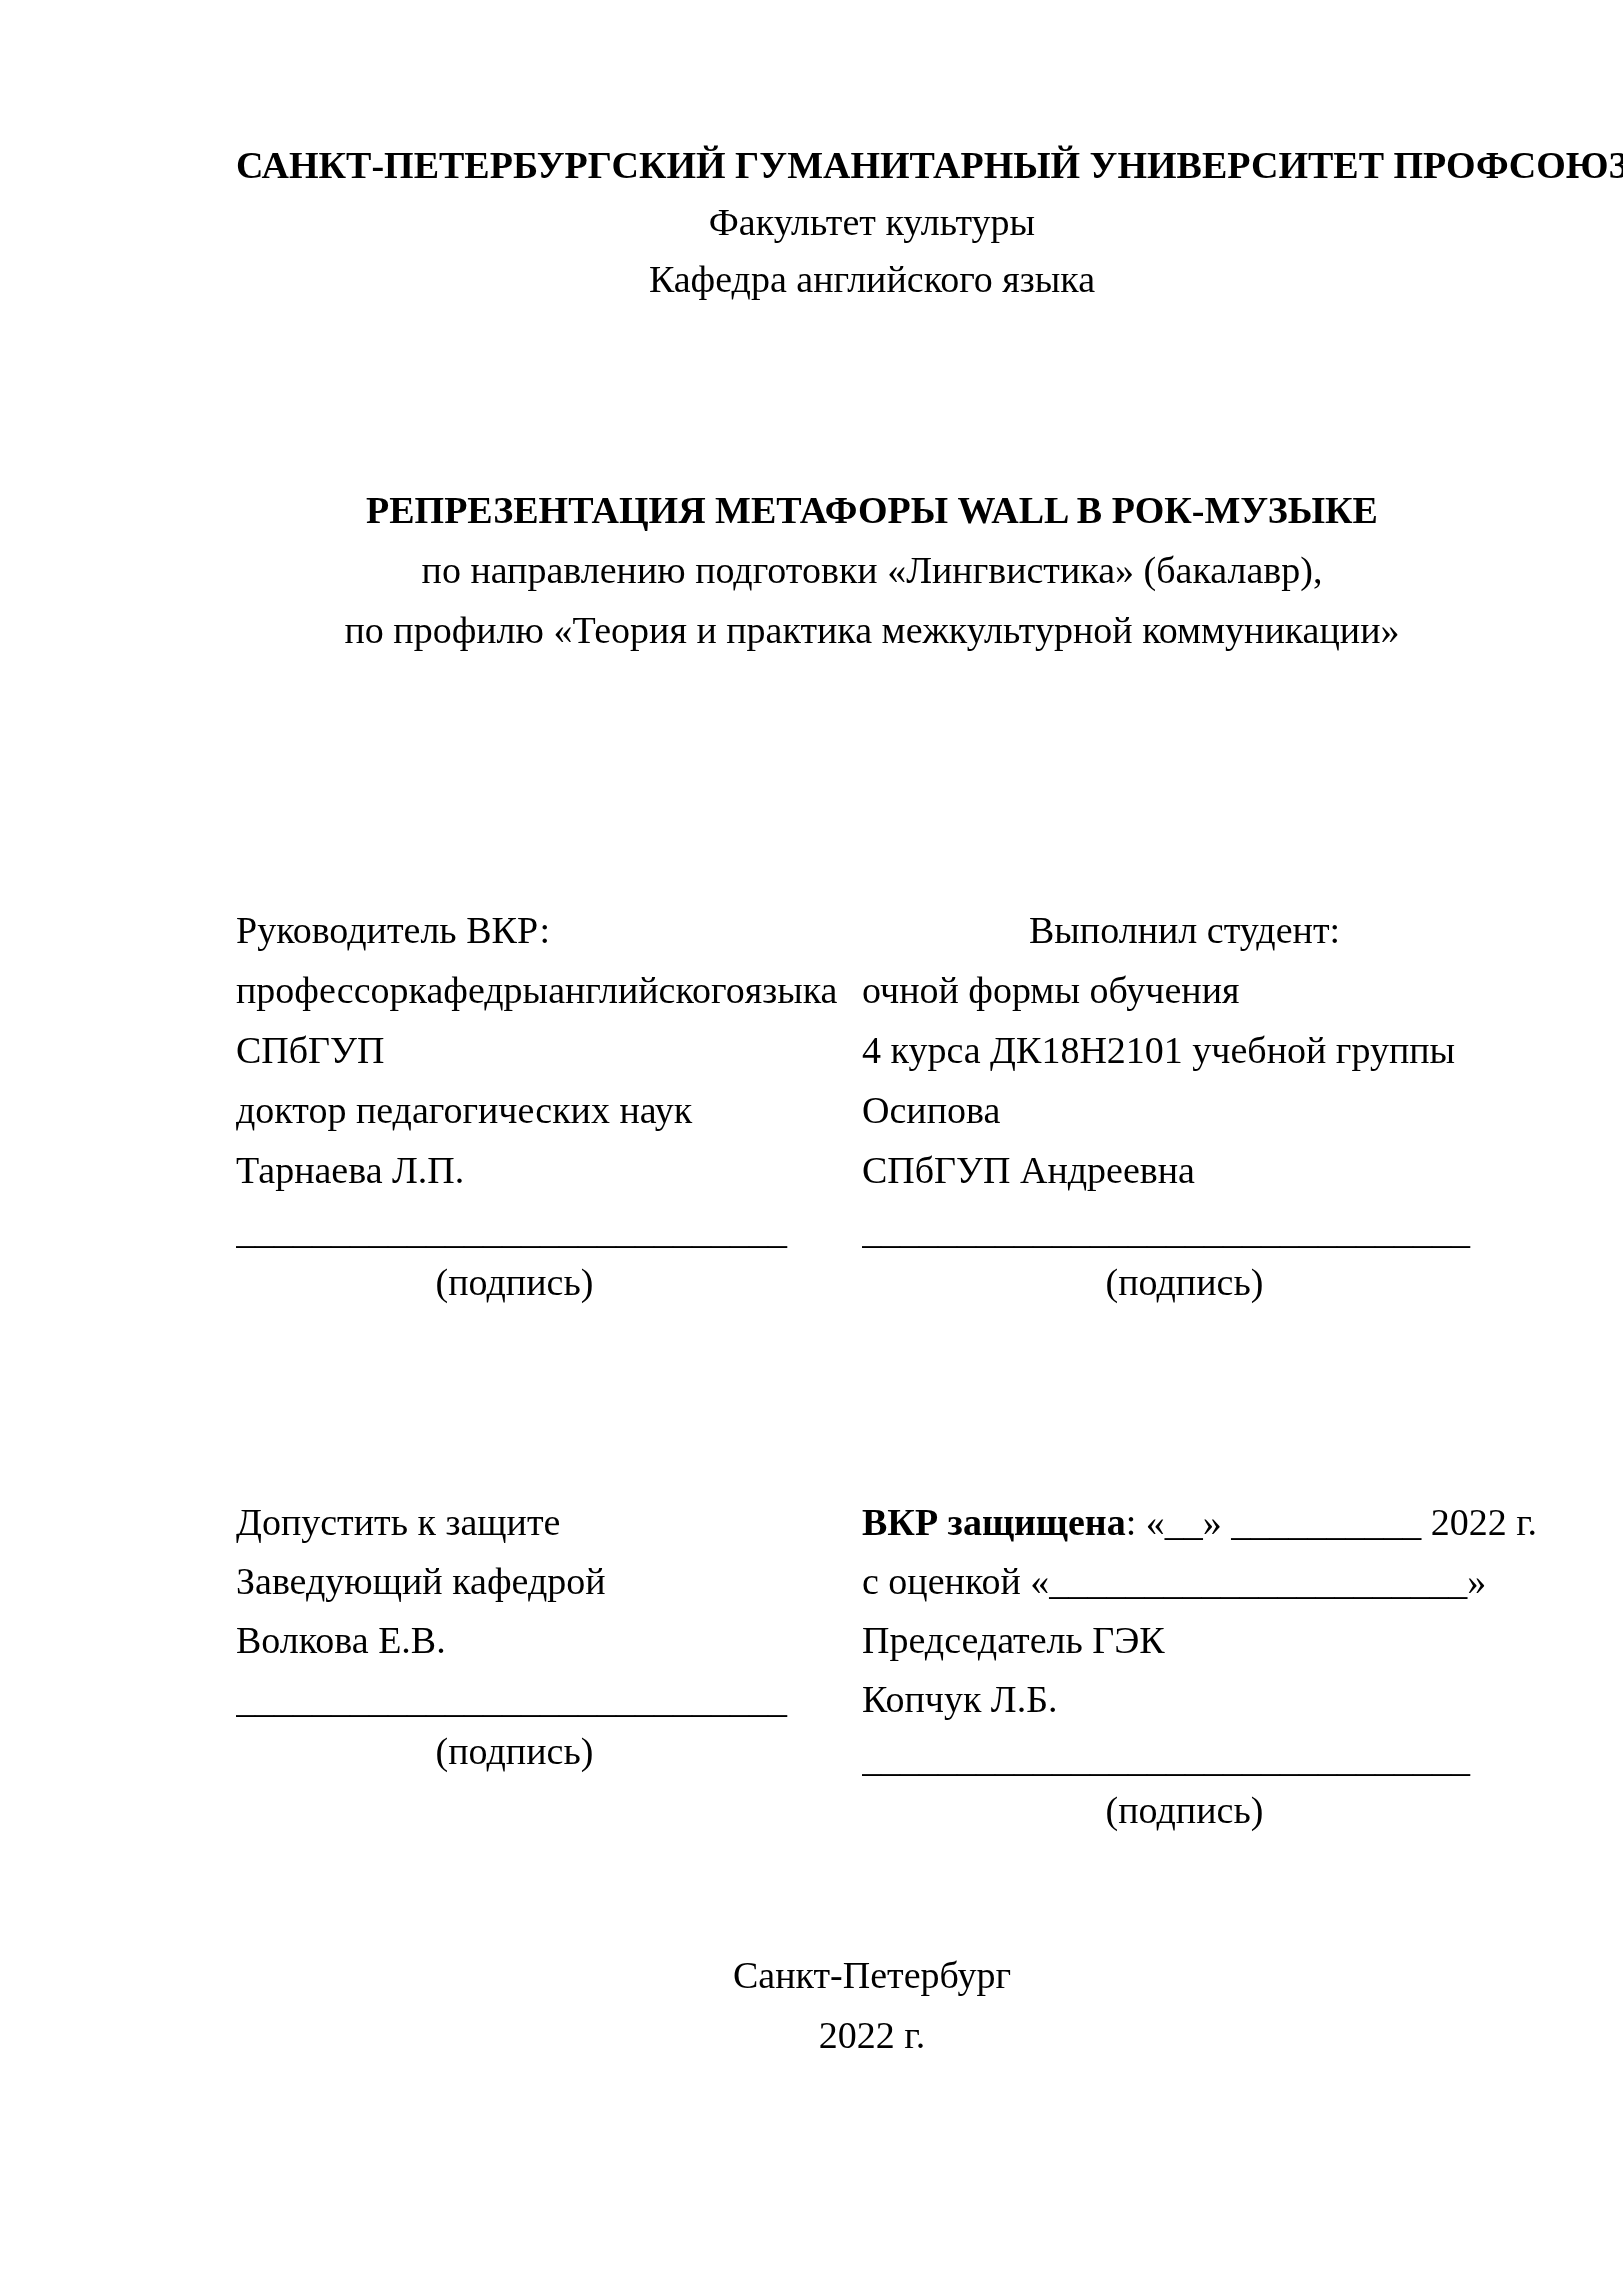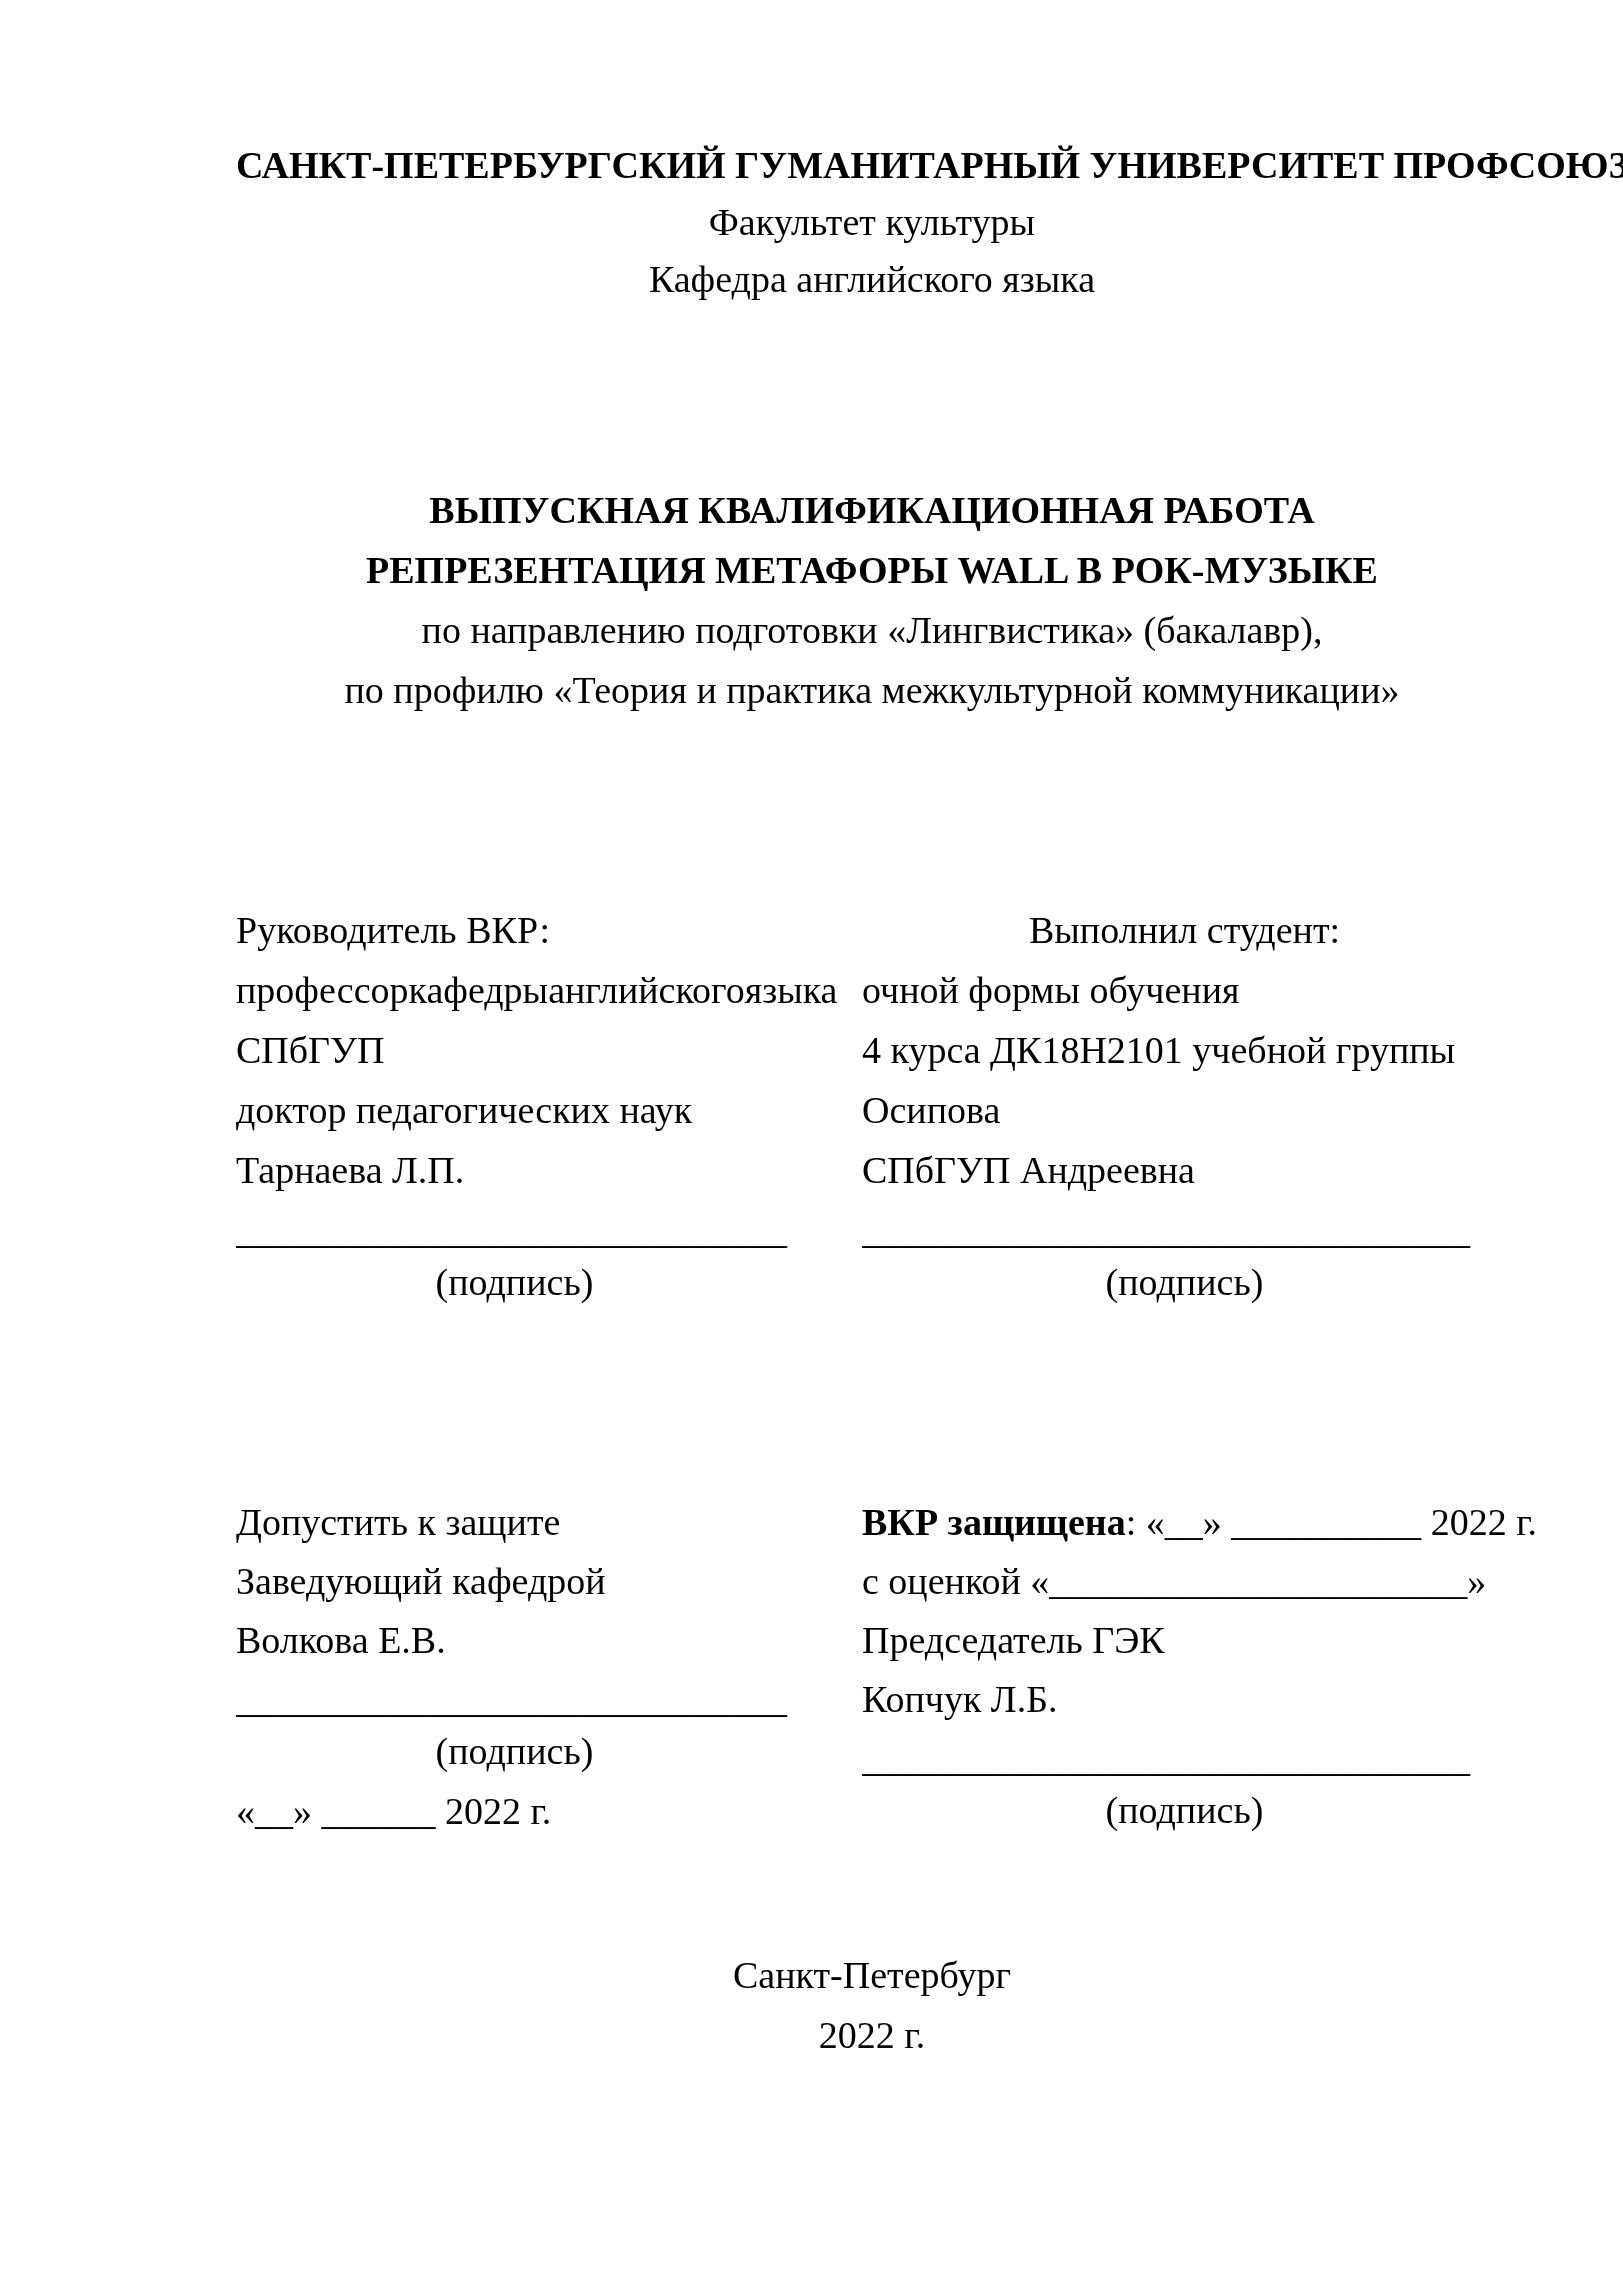--- a/index.html
+++ b/index.html
@@ -57,21 +57,20 @@
 
 <div class="page">
 
   <header class="header">
     <div class="bold nowrap">САНКТ-ПЕТЕРБУРГСКИЙ ГУМАНИТАРНЫЙ УНИВЕРСИТЕТ ПРОФСОЮЗОВ</div>
     <div>Факультет культуры</div>
     <div>Кафедра английского языка</div>
   </header>
 
   <section class="title-block">
-    <div class="bold">ВЫПУСКНАЯ КВАЛИФИКАЦИОННАЯ РАБОТА</div>
     <div class="bold">РЕПРЕЗЕНТАЦИЯ МЕТАФОРЫ WALL В РОК-МУЗЫКЕ</div>
     <div>по направлению подготовки «Лингвистика» (бакалавр),</div>
     <div>по профилю «Теория и практика межкультурной коммуникации»</div>
   </section>
 
   <section class="supervisor-col">
     <div>Руководитель ВКР:</div>
     <div class="justified-words">
       <span>профессор</span>
       <span>кафедры</span>
@@ -94,21 +93,20 @@
     <div class="sig-line">________________________________</div>
     <div class="sig-caption">(подпись)</div>
   </section>
 
   <section class="admission-col">
     <div>Допустить к защите</div>
     <div>Заведующий кафедрой</div>
     <div>Волкова Е.В.</div>
     <div class="sig-line">_____________________________</div>
     <div class="sig-caption">(подпись)</div>
-    <div class="date-line">«__» ______ 2022 г.</div>
   </section>
 
   <section class="defense-col">
     <div class="nowrap"><span class="bold">ВКР защищена</span><span>: «__» __________ 2022 г.</span></div>
     <div class="nowrap">с оценкой «______________________»</div>
     <div>Председатель ГЭК</div>
     <div>Копчук Л.Б.</div>
     <div class="sig-line">________________________________</div>
     <div class="sig-caption">(подпись)</div>
   </section>

